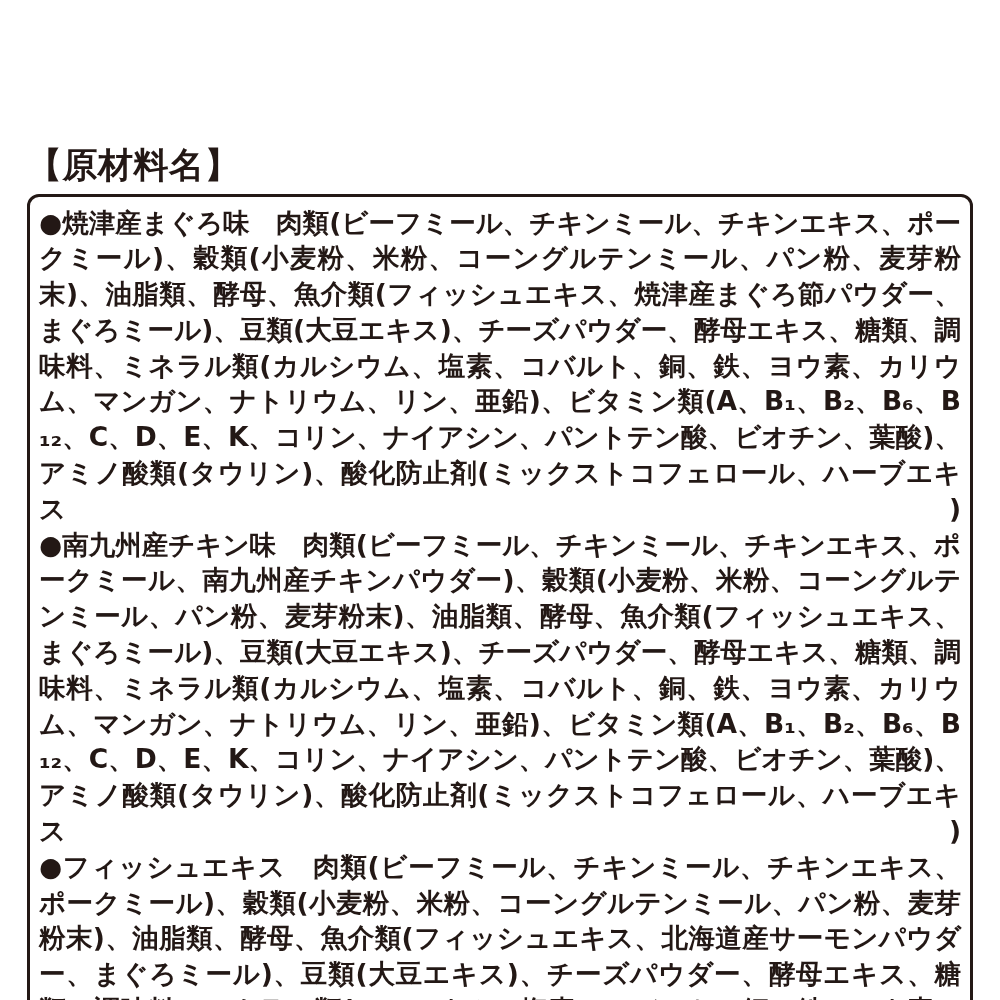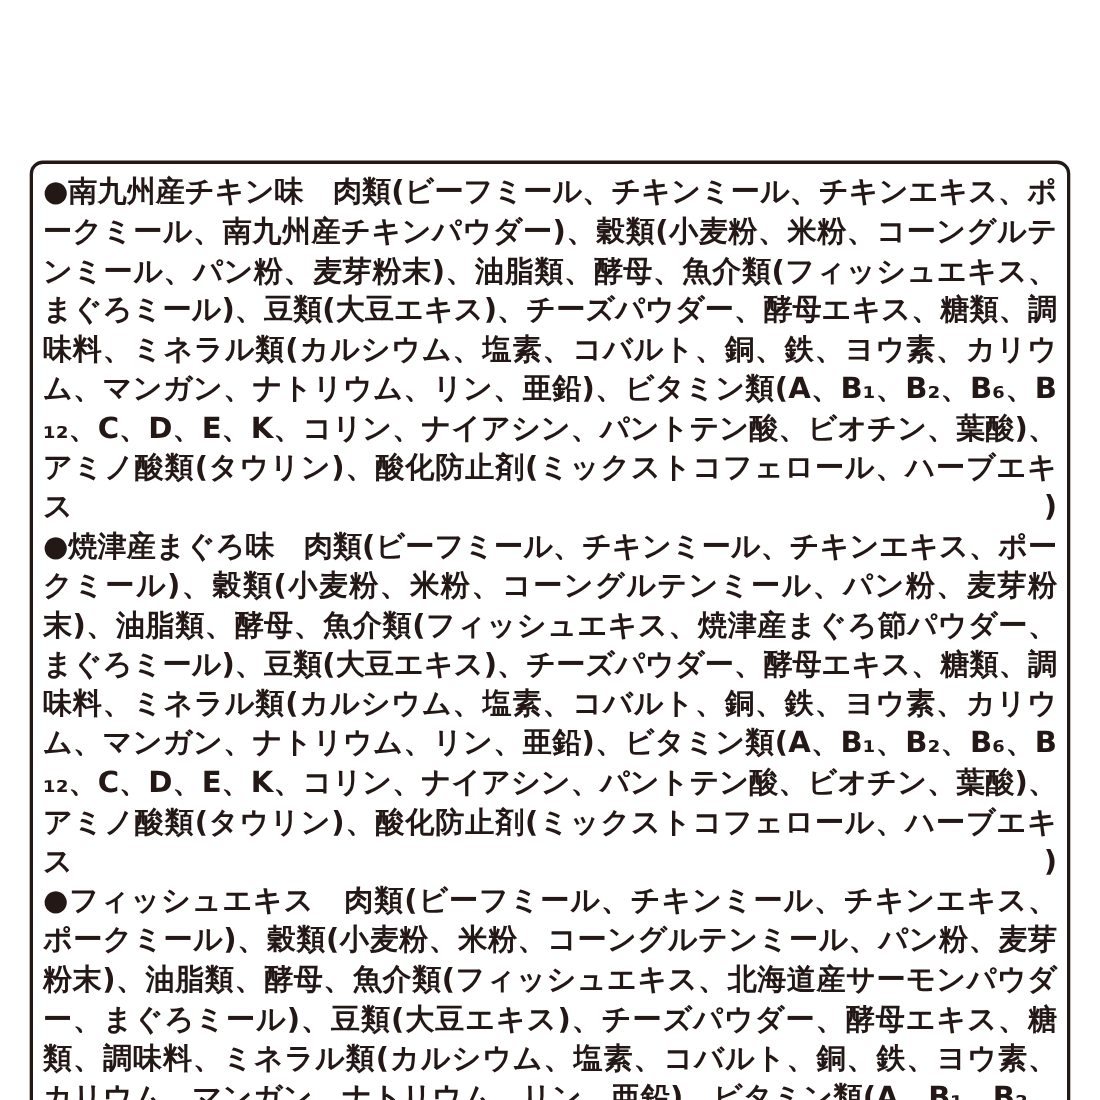--- a/index.html
+++ b/index.html
@@ -47,21 +47,22 @@
     word-break: break-all;
   }
   .flavor-name {
     font-weight: bold;
   }
 </style>
 </head>
 <body>
 
 <div class="label-wrap">
+  <h1 class="label-title">【原材料名】</h1>
 
   <div class="ingredients-box">
+    <p class="ingredient-section"><span class="flavor-name">●焼津産まぐろ味</span><span>　肉類(ビーフミール、チキンミール、チキンエキス、ポークミール)、穀類(小麦粉、米粉、コーングルテンミール、パン粉、麦芽粉末)、油脂類、酵母、魚介類(フィッシュエキス、焼津産まぐろ節パウダー、まぐろミール)、豆類(大豆エキス)、チーズパウダー、酵母エキス、糖類、調味料、ミネラル類(カルシウム、塩素、コバルト、銅、鉄、ヨウ素、カリウム、マンガン、ナトリウム、リン、亜鉛)、ビタミン類(A、B₁、B₂、B₆、B₁₂、C、D、E、K、コリン、ナイアシン、パントテン酸、ビオチン、葉酸)、アミノ酸類(タウリン)、酸化防止剤(ミックストコフェロール、ハーブエキス)</span></p>
+
     <p class="ingredient-section"><span class="flavor-name">●南九州産チキン味</span><span>　肉類(ビーフミール、チキンミール、チキンエキス、ポークミール、南九州産チキンパウダー)、穀類(小麦粉、米粉、コーングルテンミール、パン粉、麦芽粉末)、油脂類、酵母、魚介類(フィッシュエキス、まぐろミール)、豆類(大豆エキス)、チーズパウダー、酵母エキス、糖類、調味料、ミネラル類(カルシウム、塩素、コバルト、銅、鉄、ヨウ素、カリウム、マンガン、ナトリウム、リン、亜鉛)、ビタミン類(A、B₁、B₂、B₆、B₁₂、C、D、E、K、コリン、ナイアシン、パントテン酸、ビオチン、葉酸)、アミノ酸類(タウリン)、酸化防止剤(ミックストコフェロール、ハーブエキス)</span></p>
-
-    <p class="ingredient-section"><span class="flavor-name">●焼津産まぐろ味</span><span>　肉類(ビーフミール、チキンミール、チキンエキス、ポークミール)、穀類(小麦粉、米粉、コーングルテンミール、パン粉、麦芽粉末)、油脂類、酵母、魚介類(フィッシュエキス、焼津産まぐろ節パウダー、まぐろミール)、豆類(大豆エキス)、チーズパウダー、酵母エキス、糖類、調味料、ミネラル類(カルシウム、塩素、コバルト、銅、鉄、ヨウ素、カリウム、マンガン、ナトリウム、リン、亜鉛)、ビタミン類(A、B₁、B₂、B₆、B₁₂、C、D、E、K、コリン、ナイアシン、パントテン酸、ビオチン、葉酸)、アミノ酸類(タウリン)、酸化防止剤(ミックストコフェロール、ハーブエキス)</span></p>
 
     <p class="ingredient-section"><span class="flavor-name">●フィッシュエキス</span><span>　肉類(ビーフミール、チキンミール、チキンエキス、ポークミール)、穀類(小麦粉、米粉、コーングルテンミール、パン粉、麦芽粉末)、油脂類、酵母、魚介類(フィッシュエキス、北海道産サーモンパウダー、まぐろミール)、豆類(大豆エキス)、チーズパウダー、酵母エキス、糖類、調味料、ミネラル類(カルシウム、塩素、コバルト、銅、鉄、ヨウ素、カリウム、マンガン、ナトリウム、リン、亜鉛)、ビタミン類(A、B₁、B₂、B₆、B₁₂、C、D、E、K、コリン、ナイアシン、パントテン酸、ビオチン、葉酸)、アミノ酸類(タウリン)、酸化防止剤(ミックストコフェロール、ハーブエキス)</span></p>
   </div>
 </div>
 
 </body></html>

